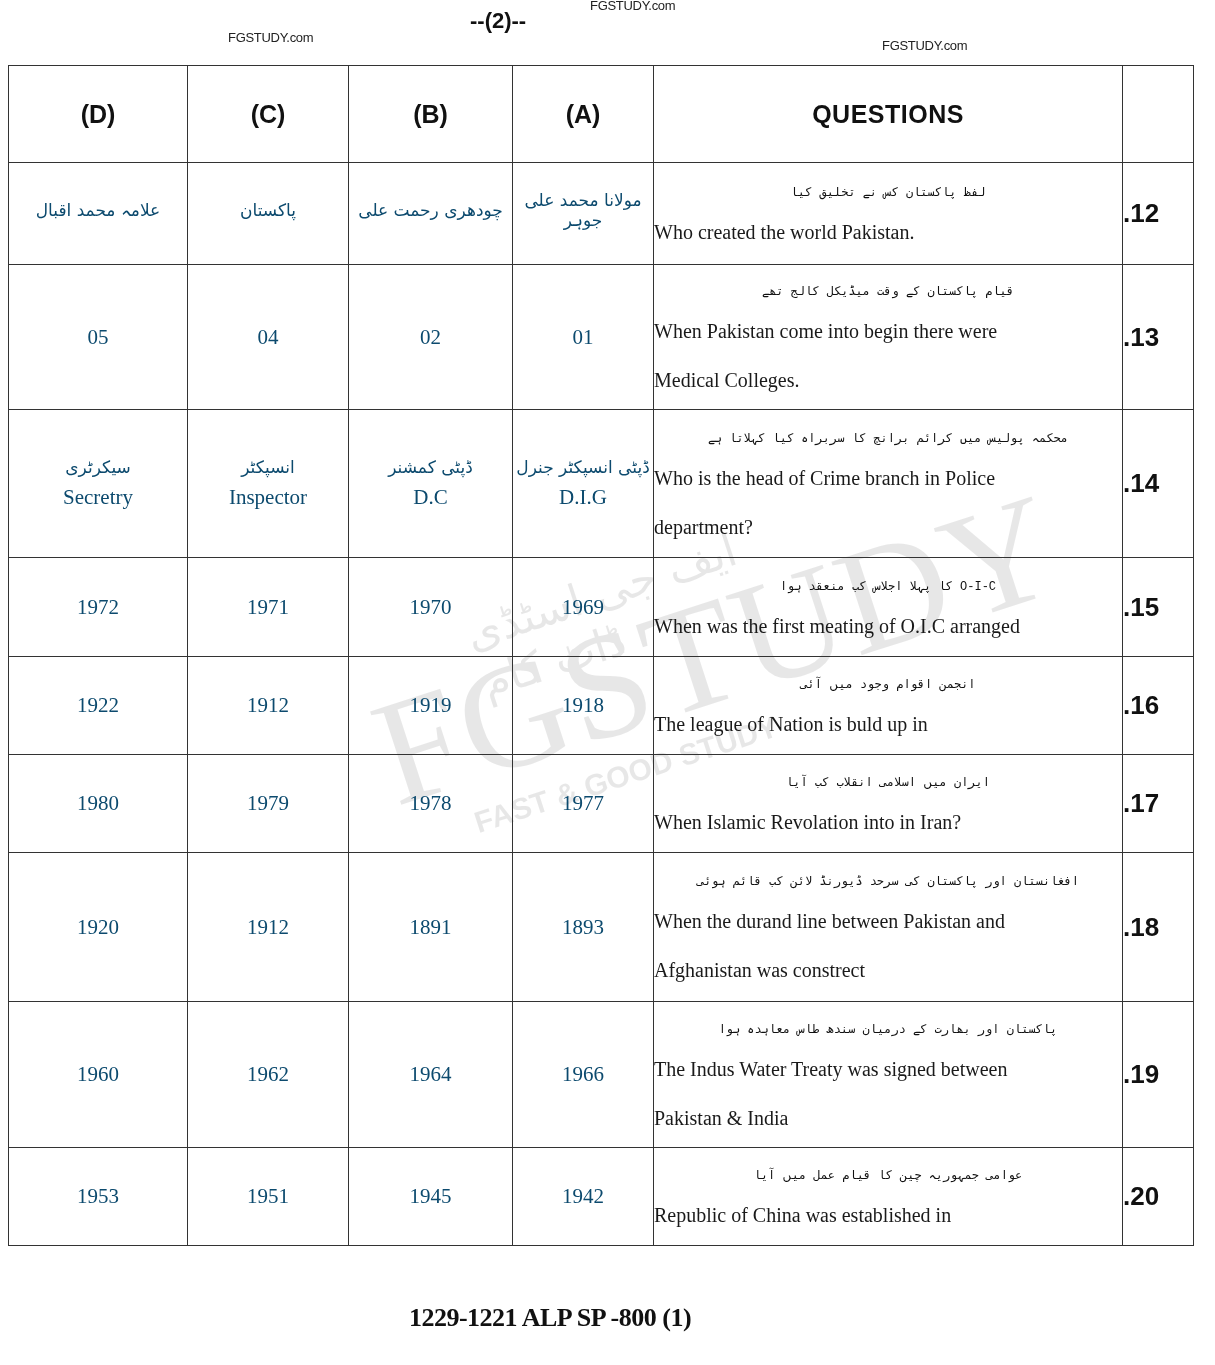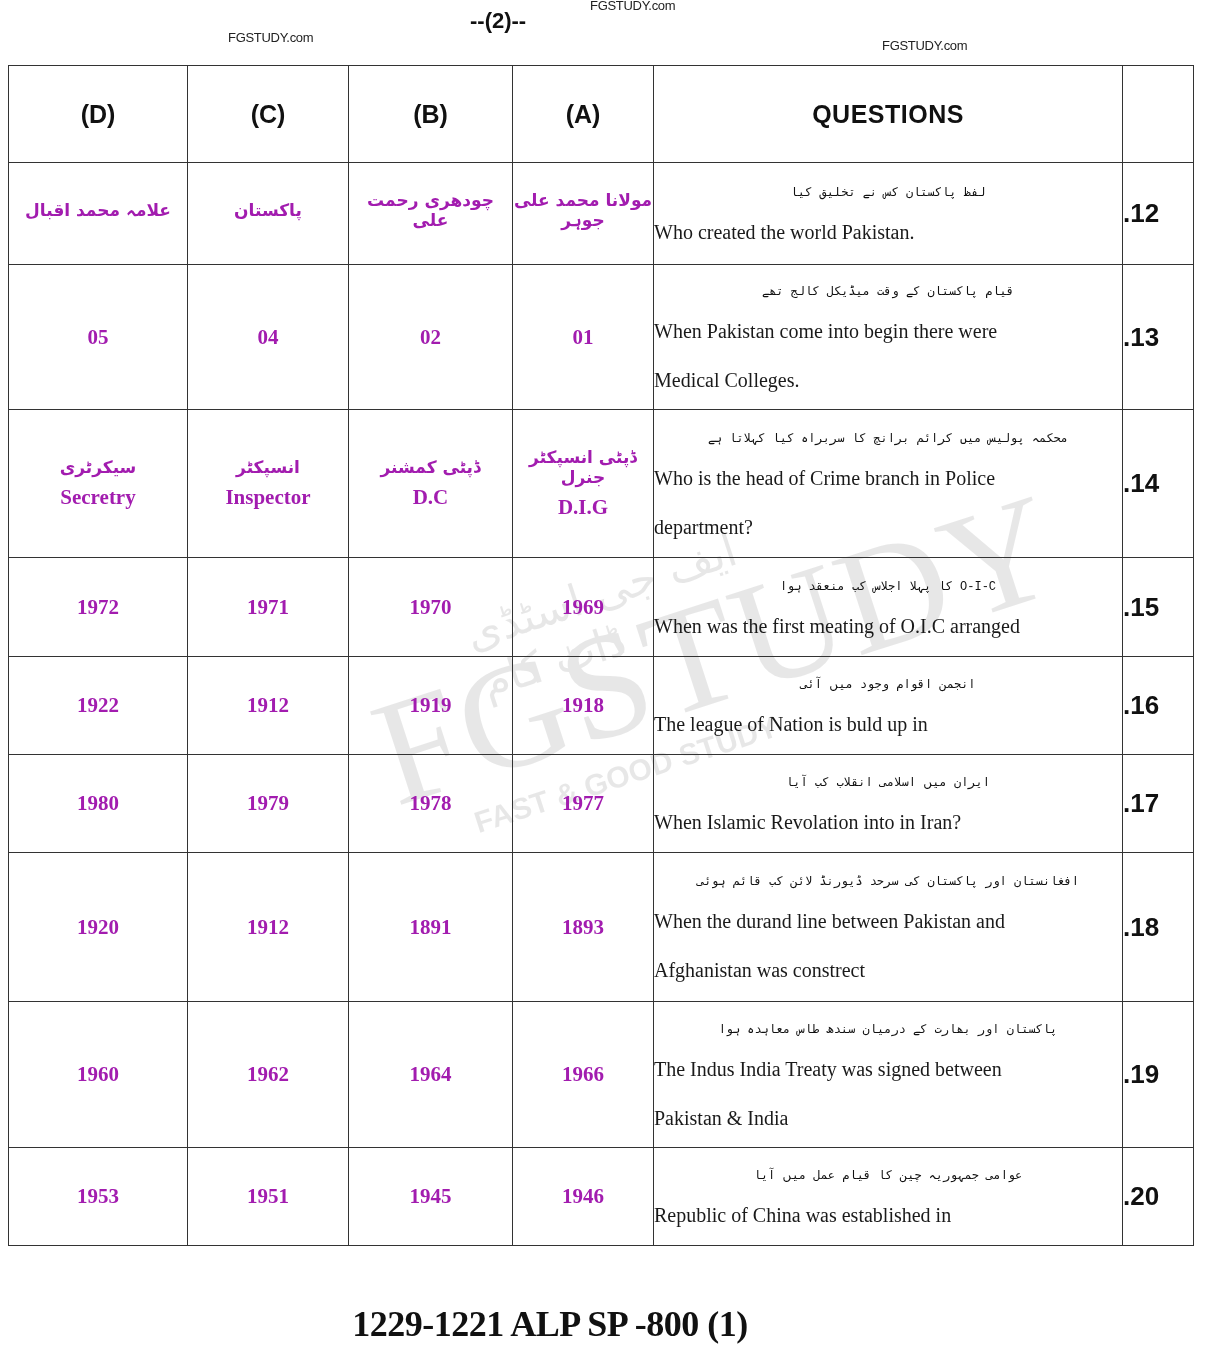--- a/index.html
+++ b/index.html
@@ -7,27 +7,27 @@
     .wm-small { position: absolute; font-family: "Liberation Sans", sans-serif; font-size: 13px; color: #222; letter-spacing: -0.3px; }
     .page-num { position: absolute; left: 470px; top: 8px; font-family: "Liberation Sans", sans-serif; font-weight: bold; font-size: 22px; }
     .watermark { position: absolute; left: 380px; top: 610px; width: 460px; height: 220px; pointer-events: none; transform: rotate(-18deg); opacity: 0.09; }
     .watermark .big { font-family: "Liberation Serif", serif; font-size: 150px; letter-spacing: 2px; color: #000; line-height: 1; }
     .watermark .sub { font-family: "Liberation Sans", sans-serif; font-weight: bold; font-size: 30px; color: #000; margin-left: 70px; }
     .watermark .urdu { position: absolute; top: -40px; left: 120px; font-size: 44px; font-family: "DejaVu Sans", sans-serif; color: #000; }
     table.mcq { position: absolute; left: 8px; top: 65px; border-collapse: collapse; table-layout: fixed; width: 1185px; }
     table.mcq td, table.mcq th { border: 1.5px solid #333; padding: 0; vertical-align: middle; }
     th.opt-head, th.q-head { font-family: "Liberation Sans", sans-serif; font-weight: bold; font-size: 25px; text-align: center; height: 96px; }
     th.q-head { letter-spacing: 0.5px; }
-    td.opt { text-align: center; font-family: "Liberation Serif", serif; font-size: 21px; color: #a21caf; font-weight: bold; }
+    td.opt { text-align: center; font-family: "Liberation Serif", serif; font-size: 21px; color: #0c4a6e; }
     td.opt .ur { display: block; font-family: "DejaVu Sans", sans-serif; font-size: 17px; direction: rtl; margin-bottom: 8px; }
     td.q { padding: 8px 12px 8px 12px; vertical-align: top; }
     td.q .ur { font-family: Liberation Mono, monospace; font-size: 12px; direction: rtl; text-align: center; margin-top: 8px; line-height: 30px; }
     td.q .en { font-family: "Liberation Serif", serif; font-size: 20px; line-height: 49px; color: #1a1a1a; }
     td.num { font-family: "Liberation Sans", sans-serif; font-weight: bold; font-size: 26px; vertical-align: top; padding-top: 20px; padding-left: 2px; }
-    .footer { position: absolute; left: 0; width: 1100px; top: 1303px; text-align: center; font-family: "Liberation Serif", serif; font-weight: bold; font-size: 36px; letter-spacing: -0.5px; }
+    .footer { position: absolute; left: 0; width: 1100px; top: 1303px; text-align: center; font-family: "Liberation Serif", serif; font-weight: bold; font-size: 26px; letter-spacing: -0.5px; }
   </style>
 </head>
 <body>
 
 <div class="page-num">--(2)--</div>
 <div class="wm-small" style="left:590px; top:-2px;">FGSTUDY.com</div>
 <div class="wm-small" style="left:228px; top:30px;">FGSTUDY.com</div>
 <div class="wm-small" style="left:882px; top:38px;">FGSTUDY.com</div>
 
 <div class="watermark">
@@ -144,30 +144,30 @@
         </td>
         <td class="num">.18</td>
       </tr>
       <tr style="height: 146px;">
         <td class="opt"><span>1960</span></td>
         <td class="opt"><span>1962</span></td>
         <td class="opt"><span>1964</span></td>
         <td class="opt"><span>1966</span></td>
         <td class="q">
           <div class="ur">پاکستان اور بھارت کے درمیان سندھ طاس معاہدہ ہوا</div>
-          <div class="en">The Indus India Treaty was signed between</div>
+          <div class="en">The Indus Water Treaty was signed between</div>
           <div class="en">Pakistan &amp; India</div>
         </td>
         <td class="num">.19</td>
       </tr>
       <tr style="height: 98px;">
         <td class="opt"><span>1953</span></td>
         <td class="opt"><span>1951</span></td>
         <td class="opt"><span>1945</span></td>
-        <td class="opt"><span>1946</span></td>
+        <td class="opt"><span>1942</span></td>
         <td class="q">
           <div class="ur">عوامی جمہوریہ چین کا قیام عمل میں آیا</div>
           <div class="en">Republic of China was established in</div>
         </td>
         <td class="num">.20</td>
       </tr>
     </tbody>
 </table>
 
 <div class="footer">1229-1221 ALP SP -800 (1)</div>

